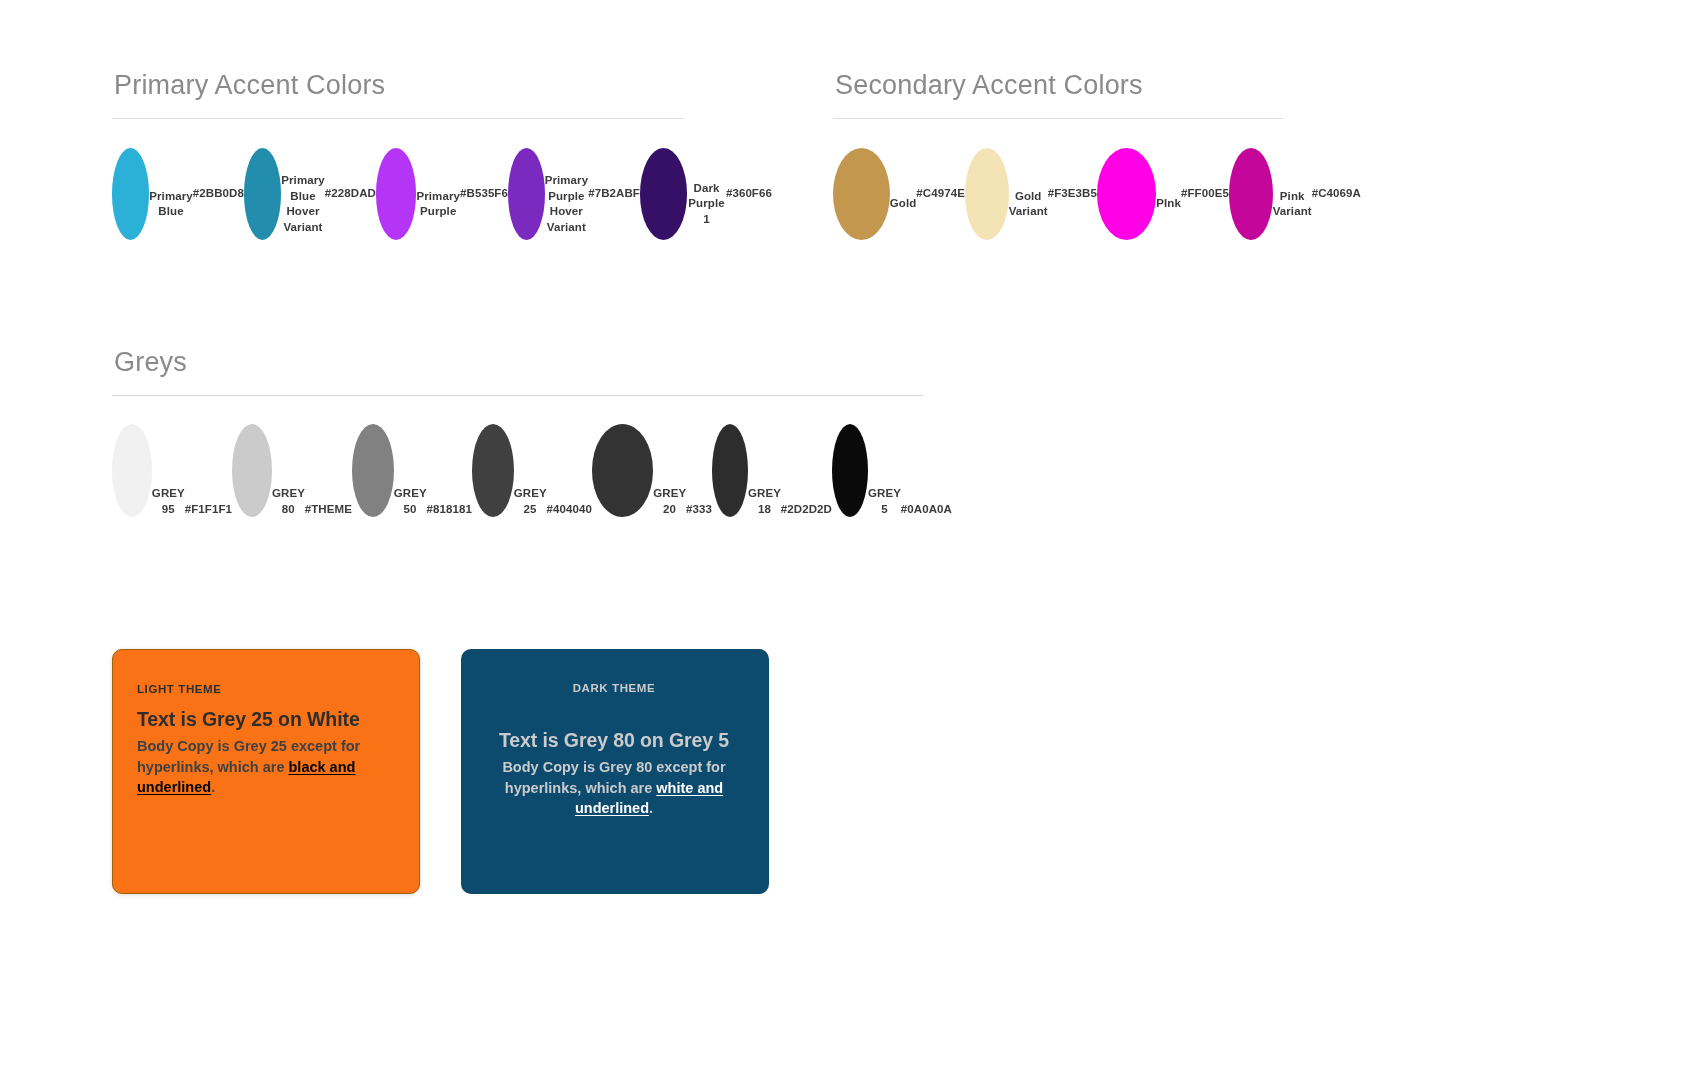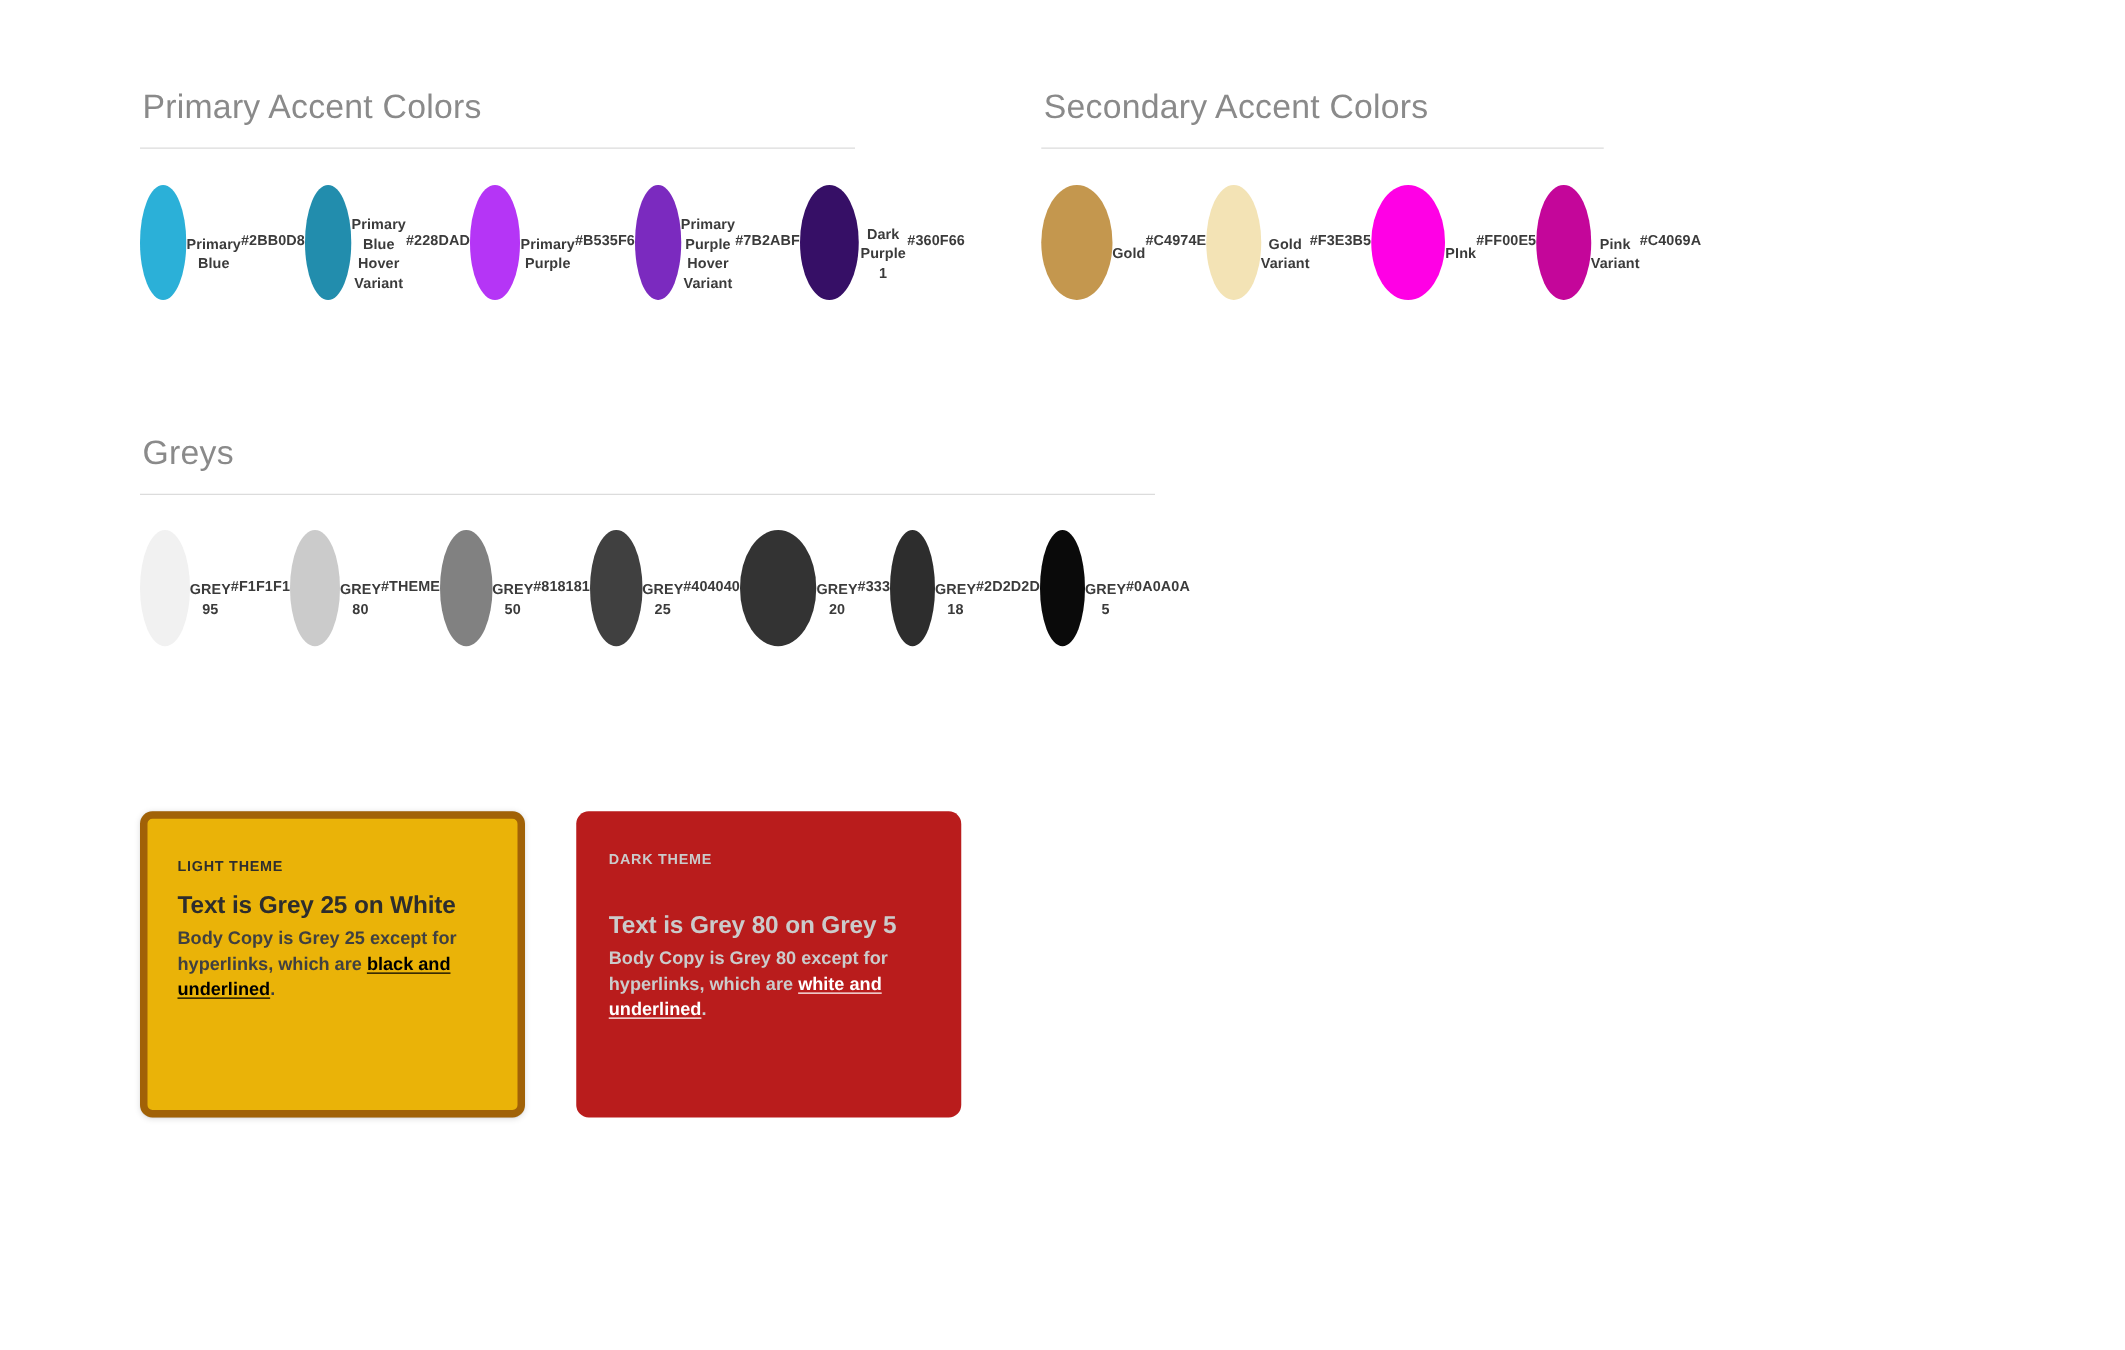--- a/index.html
+++ b/index.html
@@ -68,46 +68,47 @@
     text-align: center;
     line-height: 15.5px;
     letter-spacing: .1px;
   }
 
   
   #primary-accent-section { left: 112px; top: 68px; width: 572px; }
   #secondary-accent-section { left: 833px; top: 68px; width: 450px; }
   #greys-section { left: 112px; top: 345px; width: 812px; }
 
-  #greys-section .swatch { width: 120px; }
+  #greys-section .swatch { width: 120px; align-items: flex-end; }
   #greys-section .swatch-circle { width: 93px; height: 93px; }
   #greys-section .swatch-row { padding-top: 28px; }
   #greys-section .swatch-label { margin-top: 20px; }
 
   
   .cards { position: absolute; left: 112px; top: 649px; display: flex; }
 
   .card {
     border-radius: 10px;
     position: relative;
   }
   .card-light {
     width: 308px;
     height: 245px;
-    background: #eab308;
-    border: 6px solid #a16207;
+    background: #f97316;
+    border: 1px solid #a16207;
     box-shadow: 0 1px 5px rgba(0,0,0,.13), 0 0 1px rgba(0,0,0,.10);
     padding: 32px 28px 0 24px;
   }
   .card-dark {
     width: 308px;
     height: 245px;
-    background: #b91c1c;
+    background: #0c4a6e;
     margin-left: 41px;
     padding: 32px 28px 0 26px;
+    text-align: center;
   }
 
   .card-eyebrow {
     font-size: 11.5px;
     font-weight: bold;
     letter-spacing: .6px;
     line-height: 14px;
     margin: 0 0 10px 0;
   }
   .card-heading {

